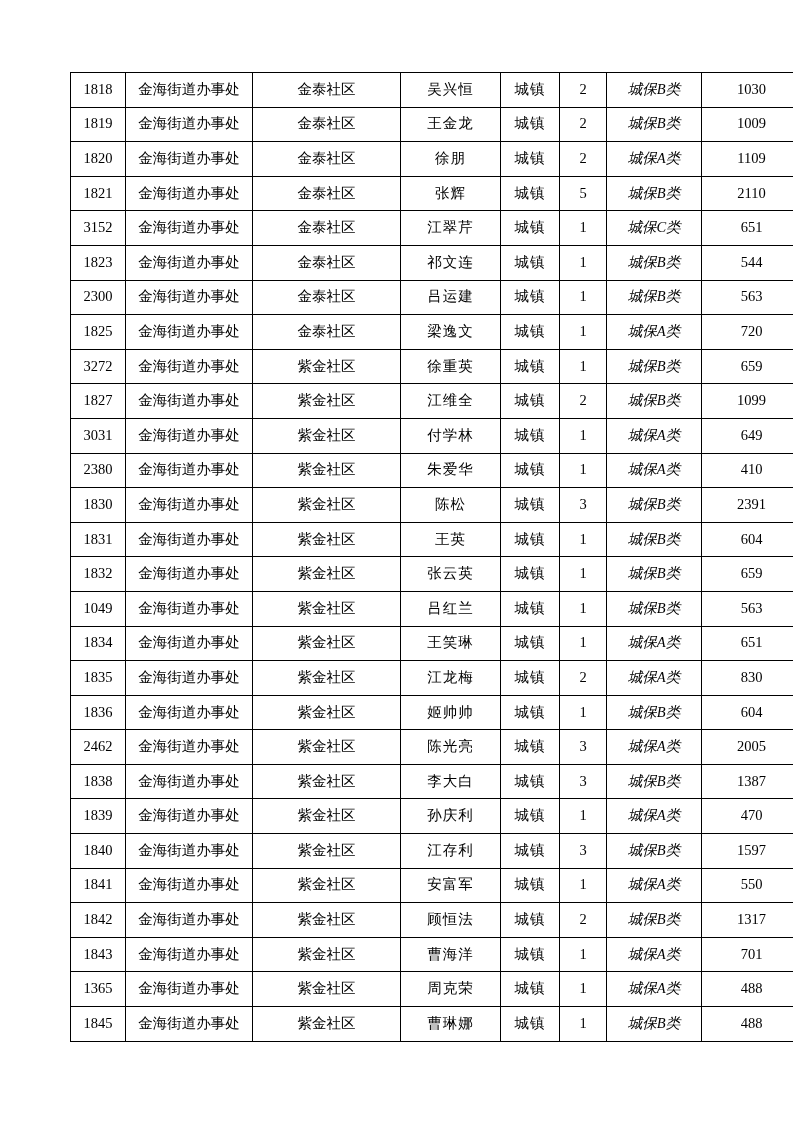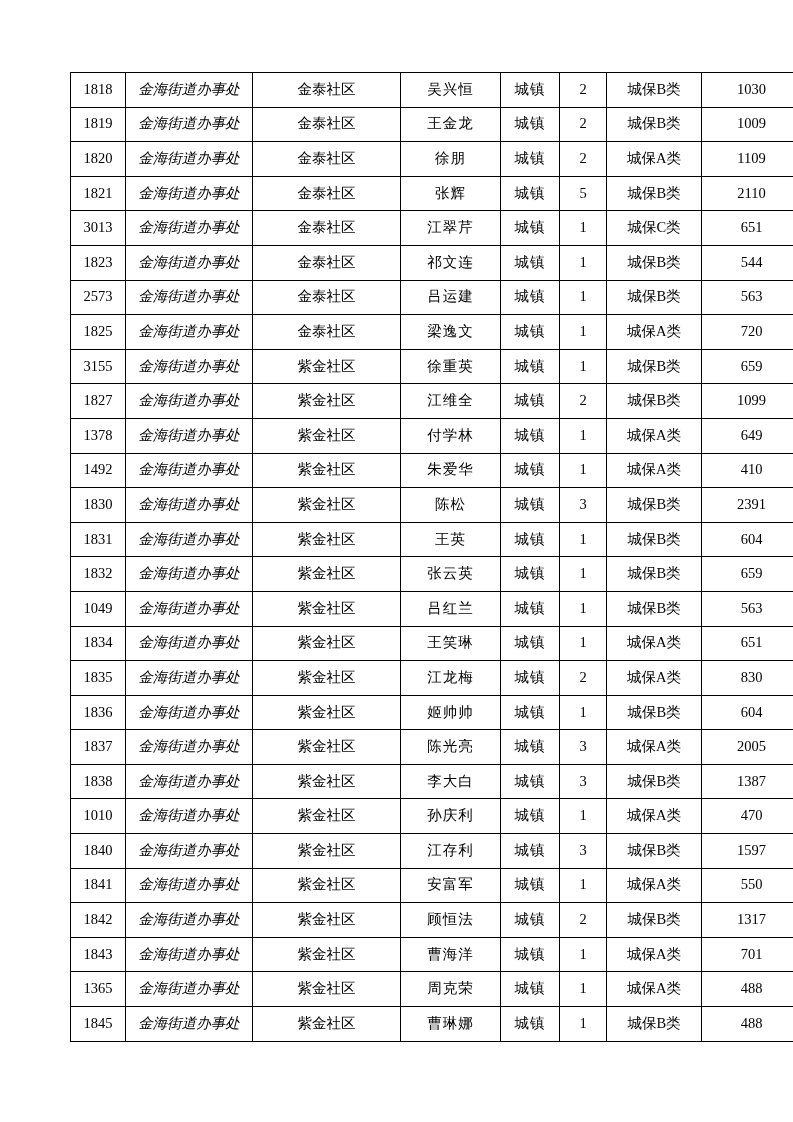--- a/index.html
+++ b/index.html
@@ -32,26 +32,26 @@
     height: 33.6px;
     padding: 0 2px;
     text-align: center;
     vertical-align: middle;
     font-size: 14.5px;
     line-height: 1.1;
     overflow: hidden;
     white-space: nowrap;
   }
   td.c-id      { width: 50px;  text-align: right; padding-right: 5px; }
-  td.c-office  { width: 122px; text-align: left; padding-left: 1px; font-size: 14px; font-style: italic; }
+  td.c-office  { width: 122px; text-align: left; padding-left: 1px; font-size: 14px; }
   td.c-comm    { width: 143px; margin-left: 42px; }
   td.c-name    { width: 95px;  letter-spacing: 1px; }
   td.c-type    { width: 54px;  letter-spacing: 1px; margin-top: 20px; }
   td.c-count   { width: 42px;  }
-  td.c-cat     { width: 90px;  }
+  td.c-cat     { width: 90px; font-style: italic;  }
   td.c-amount  { width: 95px;  }
 </style>
 </head>
 <body>
 
 <div class="page">
   <table class="data-table">
     <tbody>
         <tr>
           <td class="c-id">1818</td>
@@ -87,91 +87,91 @@
           <td class="c-id">1821</td>
           <td class="c-office">金海街道办事处</td>
           <td class="c-comm">金泰社区</td>
           <td class="c-name">张辉</td>
           <td class="c-type">城镇</td>
           <td class="c-count">5</td>
           <td class="c-cat">城保B类</td>
           <td class="c-amount">2110</td>
         </tr>
         <tr>
-          <td class="c-id">3013</td>
+          <td class="c-id">3152</td>
           <td class="c-office">金海街道办事处</td>
           <td class="c-comm">金泰社区</td>
           <td class="c-name">江翠芹</td>
           <td class="c-type">城镇</td>
           <td class="c-count">1</td>
           <td class="c-cat">城保C类</td>
           <td class="c-amount">651</td>
         </tr>
         <tr>
           <td class="c-id">1823</td>
           <td class="c-office">金海街道办事处</td>
           <td class="c-comm">金泰社区</td>
           <td class="c-name">祁文连</td>
           <td class="c-type">城镇</td>
           <td class="c-count">1</td>
           <td class="c-cat">城保B类</td>
           <td class="c-amount">544</td>
         </tr>
         <tr>
-          <td class="c-id">2573</td>
+          <td class="c-id">2300</td>
           <td class="c-office">金海街道办事处</td>
           <td class="c-comm">金泰社区</td>
           <td class="c-name">吕运建</td>
           <td class="c-type">城镇</td>
           <td class="c-count">1</td>
           <td class="c-cat">城保B类</td>
           <td class="c-amount">563</td>
         </tr>
         <tr>
           <td class="c-id">1825</td>
           <td class="c-office">金海街道办事处</td>
           <td class="c-comm">金泰社区</td>
           <td class="c-name">梁逸文</td>
           <td class="c-type">城镇</td>
           <td class="c-count">1</td>
           <td class="c-cat">城保A类</td>
           <td class="c-amount">720</td>
         </tr>
         <tr>
-          <td class="c-id">3155</td>
+          <td class="c-id">3272</td>
           <td class="c-office">金海街道办事处</td>
           <td class="c-comm">紫金社区</td>
           <td class="c-name">徐重英</td>
           <td class="c-type">城镇</td>
           <td class="c-count">1</td>
           <td class="c-cat">城保B类</td>
           <td class="c-amount">659</td>
         </tr>
         <tr>
           <td class="c-id">1827</td>
           <td class="c-office">金海街道办事处</td>
           <td class="c-comm">紫金社区</td>
           <td class="c-name">江维全</td>
           <td class="c-type">城镇</td>
           <td class="c-count">2</td>
           <td class="c-cat">城保B类</td>
           <td class="c-amount">1099</td>
         </tr>
         <tr>
-          <td class="c-id">1378</td>
+          <td class="c-id">3031</td>
           <td class="c-office">金海街道办事处</td>
           <td class="c-comm">紫金社区</td>
           <td class="c-name">付学林</td>
           <td class="c-type">城镇</td>
           <td class="c-count">1</td>
           <td class="c-cat">城保A类</td>
           <td class="c-amount">649</td>
         </tr>
         <tr>
-          <td class="c-id">1492</td>
+          <td class="c-id">2380</td>
           <td class="c-office">金海街道办事处</td>
           <td class="c-comm">紫金社区</td>
           <td class="c-name">朱爱华</td>
           <td class="c-type">城镇</td>
           <td class="c-count">1</td>
           <td class="c-cat">城保A类</td>
           <td class="c-amount">410</td>
         </tr>
         <tr>
           <td class="c-id">1830</td>
@@ -237,41 +237,41 @@
           <td class="c-id">1836</td>
           <td class="c-office">金海街道办事处</td>
           <td class="c-comm">紫金社区</td>
           <td class="c-name">姬帅帅</td>
           <td class="c-type">城镇</td>
           <td class="c-count">1</td>
           <td class="c-cat">城保B类</td>
           <td class="c-amount">604</td>
         </tr>
         <tr>
-          <td class="c-id">1837</td>
+          <td class="c-id">2462</td>
           <td class="c-office">金海街道办事处</td>
           <td class="c-comm">紫金社区</td>
           <td class="c-name">陈光亮</td>
           <td class="c-type">城镇</td>
           <td class="c-count">3</td>
           <td class="c-cat">城保A类</td>
           <td class="c-amount">2005</td>
         </tr>
         <tr>
           <td class="c-id">1838</td>
           <td class="c-office">金海街道办事处</td>
           <td class="c-comm">紫金社区</td>
           <td class="c-name">李大白</td>
           <td class="c-type">城镇</td>
           <td class="c-count">3</td>
           <td class="c-cat">城保B类</td>
           <td class="c-amount">1387</td>
         </tr>
         <tr>
-          <td class="c-id">1010</td>
+          <td class="c-id">1839</td>
           <td class="c-office">金海街道办事处</td>
           <td class="c-comm">紫金社区</td>
           <td class="c-name">孙庆利</td>
           <td class="c-type">城镇</td>
           <td class="c-count">1</td>
           <td class="c-cat">城保A类</td>
           <td class="c-amount">470</td>
         </tr>
         <tr>
           <td class="c-id">1840</td>

